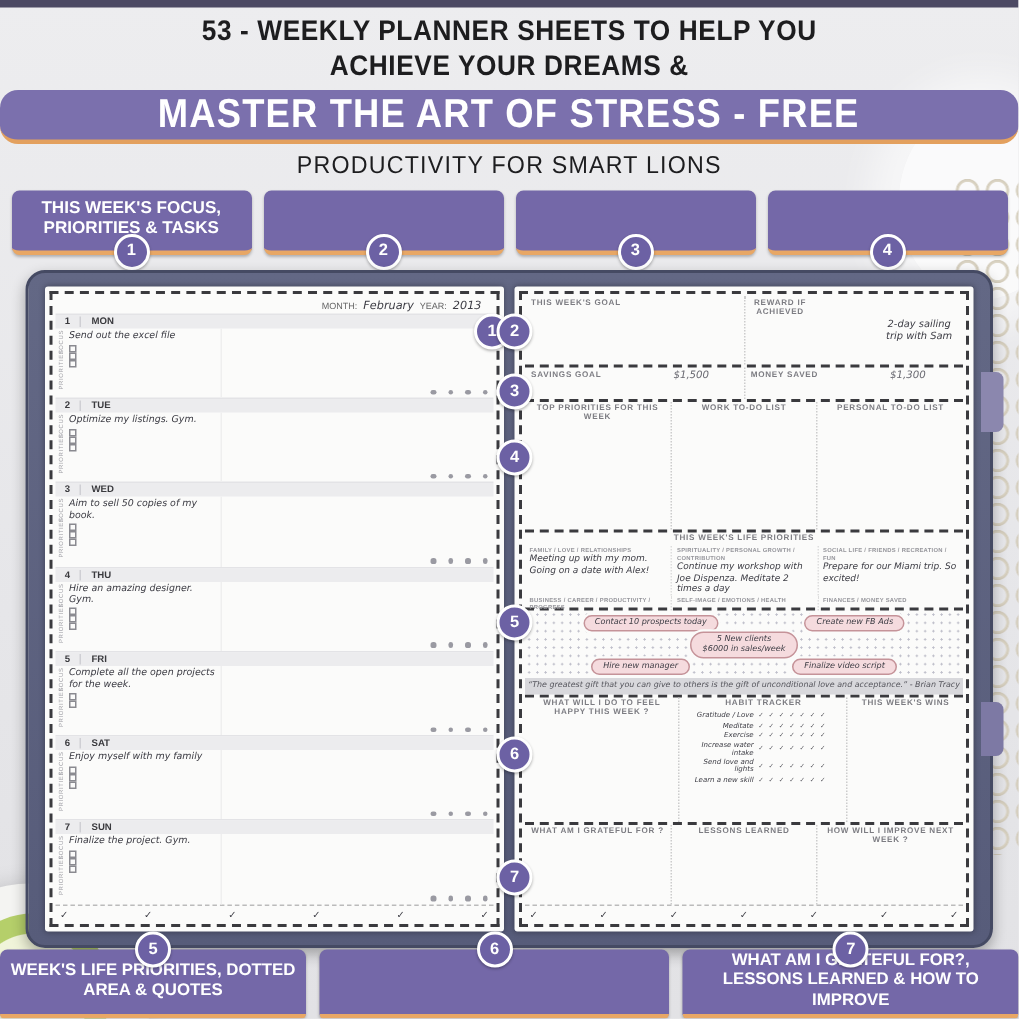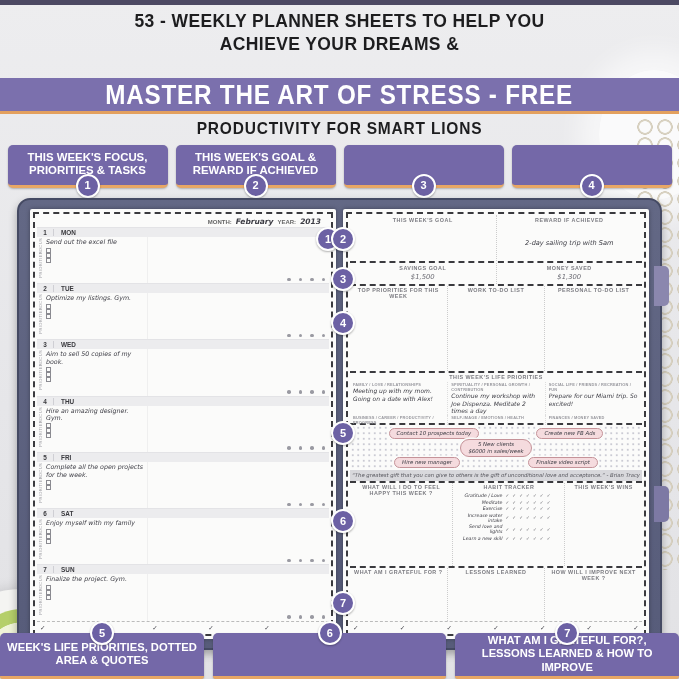--- a/index.html
+++ b/index.html
@@ -8,23 +8,23 @@
 
   
   .marble{position:absolute;right:-30px;top:70px;width:110px;height:130px;border-radius:50%;background:rgba(255,255,255,.75);box-shadow:0 0 25px 20px rgba(255,255,255,.55);}
   .honeycomb{position:absolute;right:-14px;top:118px;width:58px;height:452px;background-image:radial-gradient(circle 8px at 10px 9px, rgba(0,0,0,0) 5.5px, #d9d2c1 6px, #cfc7b4 7.5px, rgba(0,0,0,0) 8px);background-size:20px 18px;opacity:.9;}
   .plate{position:absolute;left:-60px;bottom:-70px;width:160px;height:160px;border-radius:50%;background:#f4f4f2;box-shadow:0 0 14px rgba(0,0,0,.15);}
   .lime{position:absolute;left:-30px;bottom:-34px;width:104px;height:104px;border-radius:50%;background:radial-gradient(circle at 50% 50%, #f0f4d9 0 52%, #b5cf6a 53% 72%, #8fae43 73% 100%);}
 
   
   .top-strip{height:5px;background:#4c4963;}
   .title{margin-top:5px;text-align:center;font-weight:bold;font-size:17.5px;line-height:1.28;color:#1d1d1f;letter-spacing:.4px;transform:scaleY(1.08);}
-  .banner{margin-top:23px;background:#7b70ad;border-bottom:3px solid #e3a05e;height:33px;display:flex;align-items:center;justify-content:center;}
+  .banner{margin-top:5px;background:#7b70ad;border-bottom:3px solid #e3a05e;height:33px;display:flex;align-items:center;justify-content:center;border-radius:12px;}
   .banner span{color:#ffffff;font-weight:bold;font-size:25px;letter-spacing:.8px;transform:scale(.97,1.08);}
-  .subtitle{text-align:center;font-size:15.5px;font-weight:bold;color:#1d1d1f;letter-spacing:.8px;margin-top:6px;transform:scaleY(1.05);}
+  .subtitle{text-align:center;font-size:15.5px;font-weight:normal;color:#1d1d1f;letter-spacing:.8px;margin-top:6px;transform:scaleY(1.05);}
 
   
   .callouts-top{position:relative;z-index:6;display:flex;justify-content:center;gap:8px;margin-top:7px;}
   .callout{position:relative;background:#7468a8;border-radius:5px;border-bottom:3px solid #e8a765;color:#fff;font-weight:bold;text-align:center;display:flex;align-items:center;justify-content:center;padding:3px 6px 4px;box-shadow:0 1px 2px rgba(0,0,0,.25);}
   .callouts-top .callout{width:148px;height:33px;font-size:11.4px;line-height:1.18;}
   .badge{position:absolute;left:50%;bottom:-13px;transform:translateX(-50%);width:20px;height:20px;border-radius:50%;background:#6c61a4;border:2px solid #fff;color:#fff;font-size:11px;font-weight:bold;display:flex;align-items:center;justify-content:center;box-shadow:0 1px 2px rgba(0,0,0,.3);}
   .callouts-bottom{position:absolute;left:0;right:0;bottom:0;z-index:6;display:flex;justify-content:center;gap:9px;}
   .callouts-bottom .callout{height:36px;font-size:11.2px;line-height:1.18;border-radius:5px 5px 3px 3px;}
   .callouts-bottom .callout .badge{bottom:auto;top:-12px;}
   .cb5{width:196px;} .cb6{width:226px;} .cb7{width:216px;}
@@ -42,21 +42,21 @@
   
   .pbadge{position:absolute;z-index:7;width:20px;height:20px;border-radius:50%;background:#6c61a4;border:2px solid #fff;color:#fff;font-weight:bold;font-size:11px;display:flex;align-items:center;justify-content:center;box-shadow:0 1px 2px rgba(0,0,0,.3);}
   .pb1{right:-4px;top:18px;}
   .pb2{left:-12px;top:18px;} .pb3{left:-12px;top:58px;} .pb4{left:-12px;top:102px;}
   .pb5{left:-12px;top:212px;} .pb6{left:-12px;top:300px;} .pb7{left:-12px;top:382px;}
 
   
   .hw{font-family:"DejaVu Sans",sans-serif;font-style:italic;color:#3c3c44;}
 
   
-  .month-row{display:flex;justify-content:flex-end;align-items:baseline;gap:4px;padding:2px 8px 1px;font-size:6px;color:#666;font-weight:bold;}
+  .month-row{display:flex;justify-content:flex-end;align-items:baseline;gap:4px;padding:2px 8px 1px;font-size:6px;color:#666;font-weight:normal;}
   .month-row .hw{font-size:7.5px;}
   .days-wrap{flex:1;display:flex;flex-direction:column;}
   .day{flex:1;display:flex;flex-direction:column;border-top:1px solid #e3e3e6;min-height:0;}
   .day-head{background:#ececee;display:flex;gap:0;align-items:center;font-size:6.4px;font-weight:bold;color:#3a3a3e;padding:1px 0;}
   .day-head .dnum{width:16px;text-align:center;border-right:1px solid #cfcfd4;}
   .day-head .dname{padding-left:7px;}
   .day-body{flex:1;display:flex;min-height:0;}
   .day-left{width:38%;border-right:1px solid #efefef;position:relative;padding:1px 2px 1px 9px;box-sizing:border-box;}
   .vlabel{position:absolute;left:1px;top:1px;writing-mode:vertical-rl;transform:rotate(180deg);font-size:4px;letter-spacing:.4px;color:#a2a2a8;}
   .vlabel.v2{top:14px;}
@@ -73,21 +73,21 @@
   .stat{font-size:5.6px;color:#55555c;display:flex;align-items:center;gap:2px;}
   .stat::before{content:"";width:3.5px;height:3.5px;border-radius:50%;background:#9a9aa2;flex:none;}
   .foot-checks{display:flex;justify-content:space-between;align-items:center;padding:2px 3px 1px;border-top:1px dashed #bbb;}
   .chk{font-size:4.1px;color:#6a6a70;letter-spacing:.2px;display:flex;align-items:center;gap:1px;white-space:nowrap;}
   .chk::after{content:"✓";font-size:6.5px;color:#3c3c44;font-family:"DejaVu Sans",sans-serif;}
 
   
   .sec{border-bottom:2px dashed #3a3a3e;box-sizing:border-box;}
   .sec:last-child{border-bottom:none;}
   .sec-goal{height:50px;display:flex;}
-  .half{flex:1;padding:1px 4px;display:flex;flex-direction:column;}
+  .half{flex:1;padding:1px 4px;display:flex;flex-direction:row;gap:48px;}
   .half + .half{border-left:1px dotted #ccc;}
   .sec-title{text-align:center;font-size:5.4px;letter-spacing:.5px;color:#7c7c82;font-weight:bold;padding:1px 0 2px;}
   .goal-lines .note-line{font-size:6.4px;}
   .reward-text{font-size:6.6px;text-align:center;margin:auto;}
   .sec-save{height:23px;display:flex;}
   .save-val{text-align:center;font-size:6.8px;color:#6a6a72;}
   .sec-todo{height:90px;display:flex;}
   .todo-col{flex:1;padding:0 4px;min-width:0;}
   .todo-col + .todo-col{border-left:1px dotted #ccc;}
   .todo-item{font-size:6px;line-height:1.35;}
@@ -139,21 +139,20 @@
       <span>MASTER THE ART OF STRESS - FREE</span>
     </div>
     <div class="subtitle">PRODUCTIVITY FOR SMART LIONS</div>
 
     <div class="callouts-top">
         <div class="callout">
     <span>THIS WEEK'S FOCUS, PRIORITIES &amp; TASKS</span>
     <span class="badge">1</span>
   </div>
         <div class="callout">
-    <span>THIS WEEK'S GOAL &amp; REWARD IF ACHIEVED</span>
     <span class="badge">2</span>
   </div>
         <div class="callout">
     <span class="badge">3</span>
   </div>
         <div class="callout">
     <span class="badge">4</span>
   </div>
       </div>
   </div>

